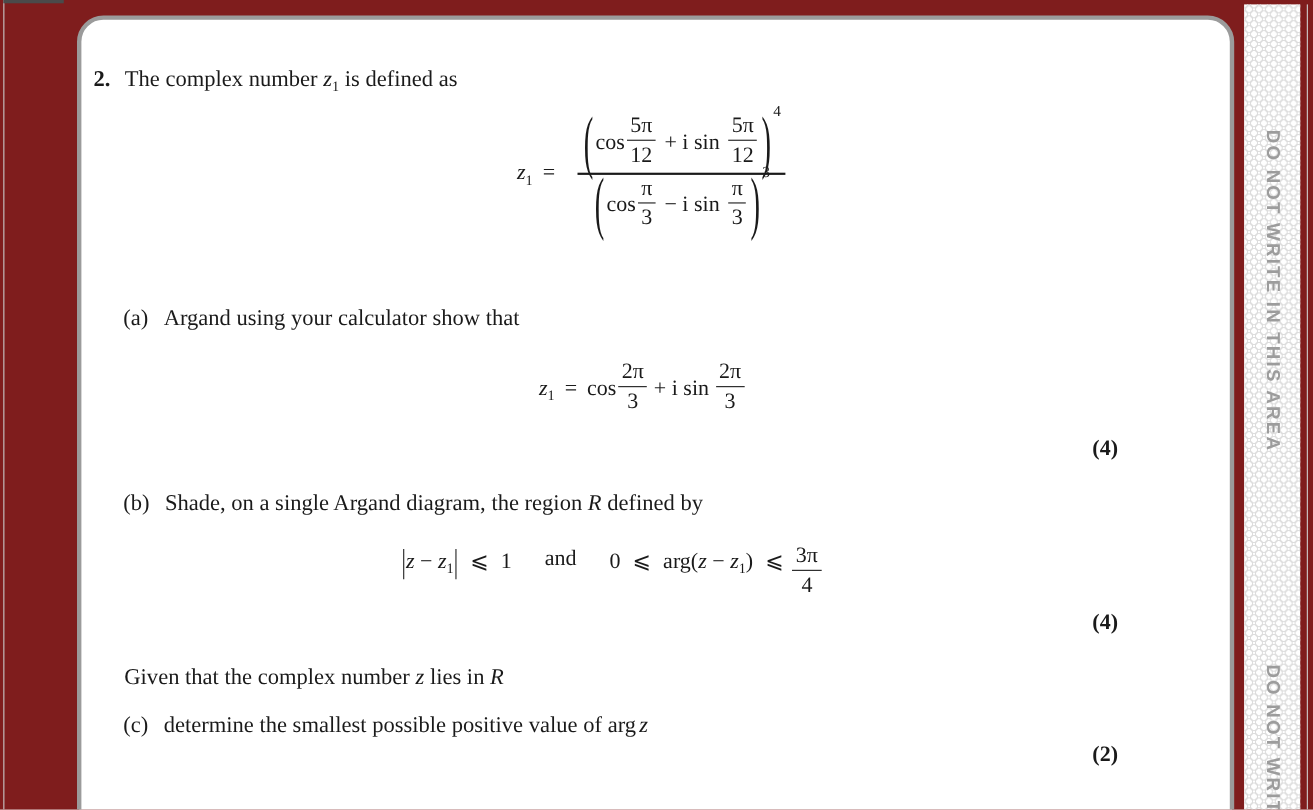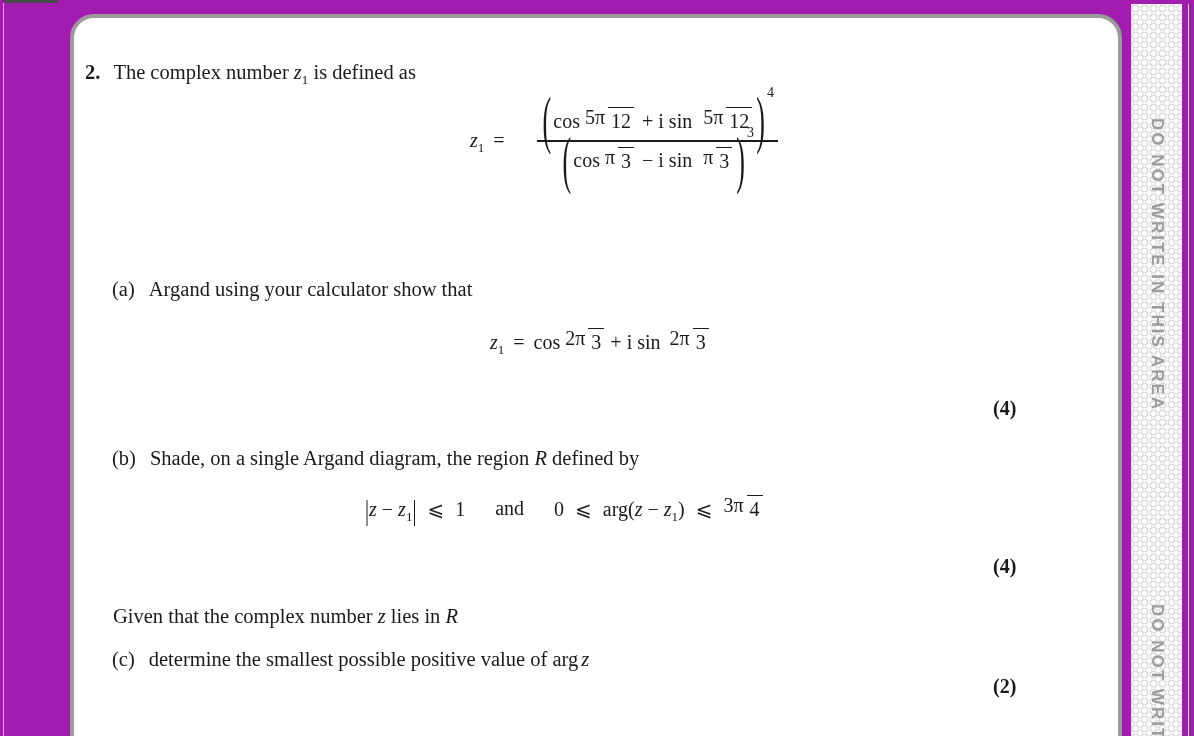--- a/index.html
+++ b/index.html
@@ -1,20 +1,20 @@
 <!DOCTYPE html>
 <html><head>
 <meta charset="utf-8">
 <style>
   html,body{margin:0;padding:0;}
   body{
     width:1194px;height:736px;overflow:hidden;background:#ffffff;
     font-family:"Liberation Serif","DejaVu Serif",serif;color:#1a1a1a;
   }
-  .canvas{position:relative;width:1194px;height:736px;background:#a21caf;overflow:hidden;}
+  .canvas{position:relative;width:1194px;height:736px;background:#7f1d1d;overflow:hidden;}
 
   
   .left-line{position:absolute;left:3px;top:0;width:1px;height:736px;background:#c9c9c9;}
   .topleft-line{position:absolute;left:3px;top:0;width:55px;height:3px;background:#4a4a4a;}
   .right-line{position:absolute;left:1188px;top:4px;width:1px;height:732px;background:#cfcfcf;}
 
   
   .page{
     position:absolute;left:70px;top:14px;box-sizing:border-box;
     width:1052px;height:790px;background:#fff;
@@ -53,27 +53,27 @@
   .marks{font-weight:bold;font-size:20px;}
   .marks-a{top:379px;left:919px;}
   .marks-b{top:537px;left:919px;}
   .marks-c{top:657px;left:919px;}
 
   .it{font-style:italic;}
   .msub{font-size:13px;vertical-align:-5px;line-height:0;}
 
   
   .math{font-size:20px;white-space:nowrap;}
-  .sfrac{display:inline-flex;flex-direction:row;text-align:center;vertical-align:middle;line-height:1;margin:0 2px;position:relative;top:-2px;}
+  .sfrac{display:inline-flex;flex-direction:column;text-align:center;vertical-align:middle;line-height:1;margin:0 2px;position:relative;top:-2px;}
   .sfrac .t{display:block;padding:0 3px 3px;}
   .sfrac .b{display:block;border-top:1.6px solid #1a1a1a;padding:3px 3px 0;}
 
   
   .formula{top:88px;left:396px;display:flex;align-items:center;}
-  .eq-lhs{margin-right:28px;}
+  .eq-lhs{margin-right:16px;}
   .bigfrac{display:inline-flex;flex-direction:column;align-items:center;}
   .bigrow{display:flex;align-items:center;padding:0 4px;}
   .bigbar{width:100%;height:1.7px;background:#1a1a1a;margin:4px 0;}
   .bparen{display:inline-block;font-size:26px;transform:scaleY(2.45);margin:0 2px;font-weight:400;}
   .bexp{font-size:14px;position:relative;top:-28px;left:0px;}
   .gap6{margin:0 6px;}
   .gap4{margin:0 4px;}
 
   .result-a{top:312px;left:416px;display:flex;align-items:center;}
   .cond-b{top:479px;left:291px;display:flex;align-items:flex-start;}

